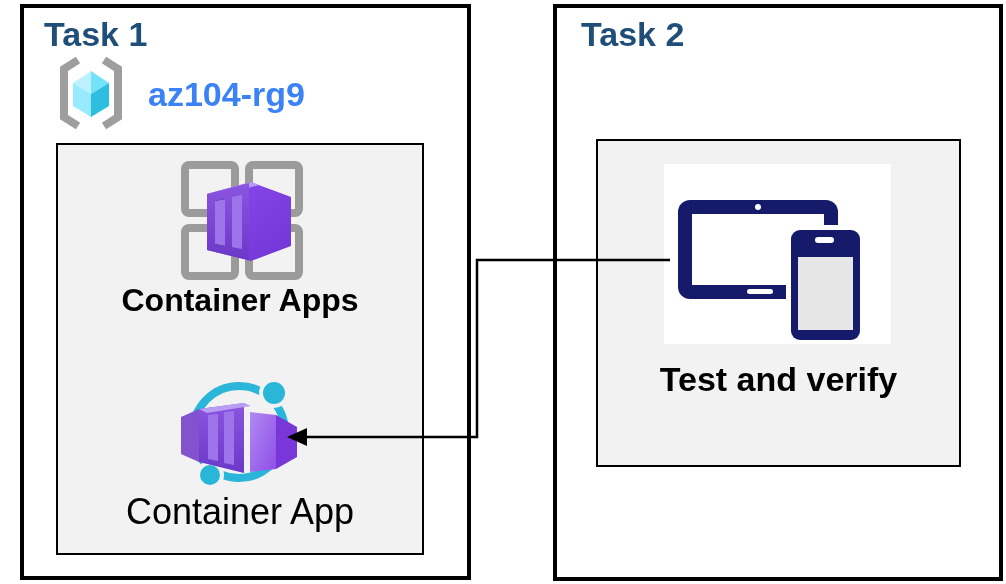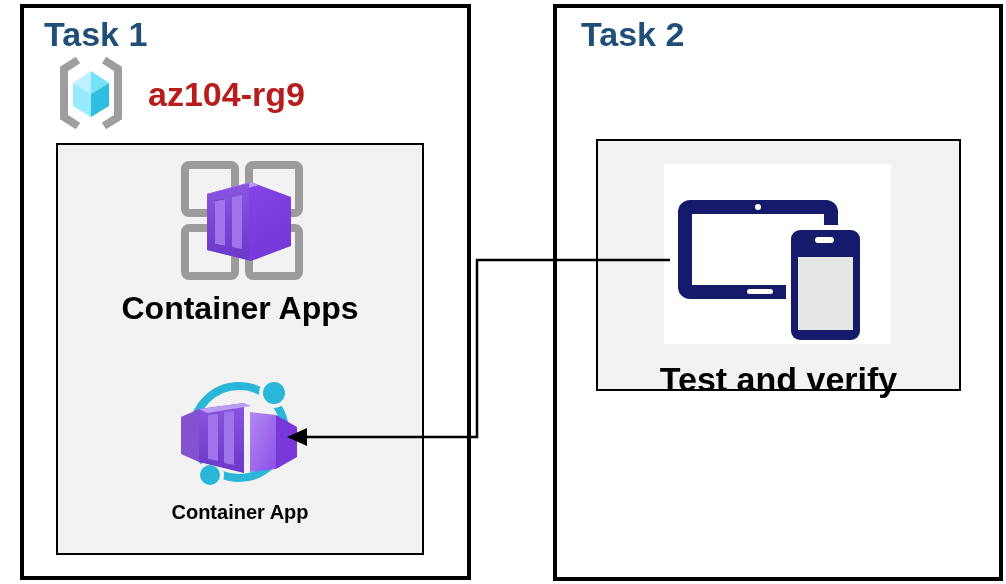--- a/index.html
+++ b/index.html
@@ -11,34 +11,34 @@
   .panel-task1{left:4px;top:4px;width:451px;height:576px;margin-left:16px;}
   .panel-task2{left:553px;top:4px;width:450px;height:577px;}
   .task-title{
     position:absolute;font-size:34px;font-weight:bold;color:#1F4E79;
     line-height:40px;white-space:nowrap;
   }
   .panel-task1 .task-title{left:20px;top:6px;}
   .panel-task2 .task-title{left:24px;top:6px;}
   .rg-row{position:absolute;left:28px;top:48px;display:flex;align-items:center;}
   .rg-row svg{display:block;}
-  .rg-name{margin-left:18px;font-size:34px;font-weight:bold;color:#b91c1c;white-space:nowrap;}
+  .rg-name{margin-left:18px;font-size:34px;font-weight:bold;color:#3b82f6;white-space:nowrap;}
   .gray-box{position:absolute;background:#F2F2F2;border:2px solid #000;box-sizing:border-box;}
   .env-box{left:32px;top:135px;width:368px;height:412px;}
-  .verify-box{left:39px;top:131px;width:365px;height:252px;}
+  .verify-box{left:39px;top:131px;width:365px;height:328px;}
   .icon-abs{position:absolute;}
   .env-icon{left:119px;top:12px;}
   .env-label{
-    position:absolute;left:0;top:144px;width:100%;text-align:center;
+    position:absolute;left:0;top:136px;width:100%;text-align:center;
     font-size:32px;font-weight:bold;color:#000;line-height:38px;
   }
   .app-icon{left:120px;top:228px;}
   .app-label{
     position:absolute;left:0;top:349px;width:100%;text-align:center;
-    font-size:20px;font-weight:bold;color:#000;line-height:36px;
+    font-size:36px;font-weight:normal;color:#000;line-height:36px;
   }
   .device-panel{position:absolute;left:66px;top:23px;width:227px;height:180px;background:#FFFFFF;}
   .device-panel svg{display:block;}
   .verify-label{
     position:absolute;left:0;top:218px;width:100%;text-align:center;
     font-size:34px;font-weight:bold;color:#000;line-height:40px;
   }
   .connector-overlay{
     position:absolute;left:0;top:0;width:1006px;height:584px;
     pointer-events:none;z-index:10;

